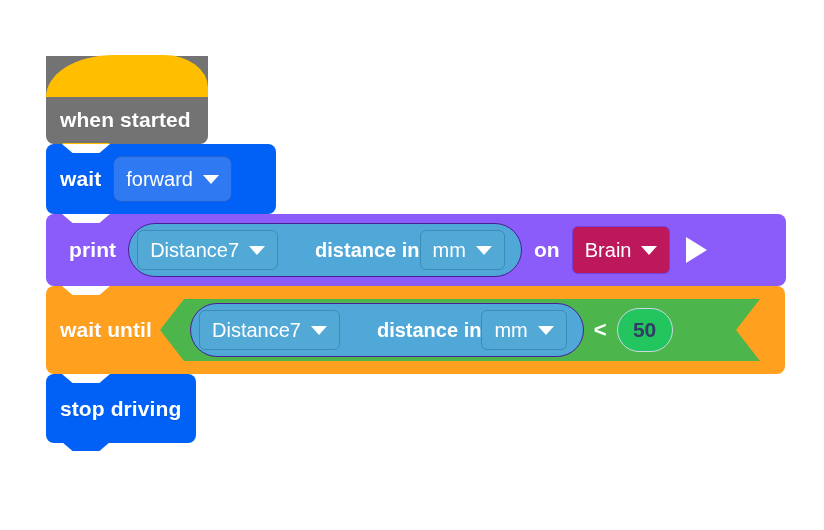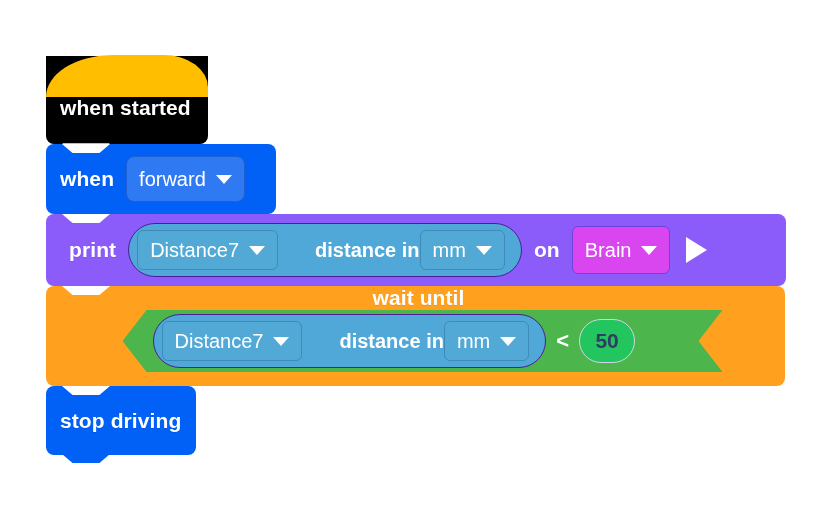--- a/index.html
+++ b/index.html
@@ -42,25 +42,25 @@
     font-weight: bold;
     letter-spacing: .1px;
     white-space: nowrap;
     text-shadow: 0 1px 0 rgba(0,0,0,0.08);
   }
 
   
   .hat {
     width: 162px;
     height: 88px;
-    background: #000000;
+    background: #737373;
     border-radius: 0 0 8px 8px;
     padding-left: 14px;
     align-items: flex-end;
-    padding-bottom: 24px;
+    padding-bottom: 12px;
   }
   .hat::before {
     content: "";
     position: absolute;
     left: 0; top: -1px;
     width: 162px;
     height: 42px;
     background: #ffbf00;
     border-radius: 70px 46px 0 0 / 44px 34px 0 0;
   }
@@ -124,21 +124,21 @@
     display: inline-flex;
     align-items: center;
     gap: 10px;
     border-radius: 6px;
     height: 40px;
     padding: 0 12px;
     box-sizing: border-box;
     border: 1px solid rgba(0,0,0,0.18);
   }
   .dd-on-sensor { background: #52a9d6; border-color: #3d8cb8; }
-  .dd-on-purple { background: #d946ef; border-color: #6f43db; }
+  .dd-on-purple { background: #be185d; border-color: #6f43db; }
   .dropdown .dd-text {
     color: #ffffff;
     font-size: 20px;
     font-weight: normal;
     white-space: nowrap;
   }
   .caret {
     width: 0; height: 0;
     border-left: 8px solid transparent;
     border-right: 8px solid transparent;
@@ -197,21 +197,21 @@
 
   <div class="stack">
 
     <div class="block hat" style="width:162px;">
       <span class="block-label">when started</span>
       <div class="notch-down" style="background:#ffbf00;"></div>
     </div>
 
     <div class="block cmd c-blue" style="width:230px;height:70px;margin-top:0;">
       <div class="notch-up"></div>
-      <span class="block-label">when</span>
+      <span class="block-label">wait</span>
       <div class="dropdown dd-on-sensor" style="background:#2f79f3;border-color:#1f5fd0;height:46px;border-radius:8px;">
         <span class="dd-text">forward</span>
         <span class="caret"></span>
       </div>
       <div class="notch-down" style="background:#0160f5;"></div>
     </div>
 
     <div class="block cmd c-purple" style="width:740px;height:72px;">
       <div class="notch-up"></div>
 
@@ -234,21 +234,21 @@
       <div class="dropdown dd-on-purple" style="height:48px;">
         <span class="dd-text">Brain</span>
         <span class="caret"></span>
       </div>
 
       <span class="play-tri"></span>
 
       <div class="notch-down" style="background:#8c5cfb;"></div>
     </div>
 
-    <div class="block cmd c-orange" style="width:739px;height:100px;padding-left:14px;padding-right:0;gap:0;flex-direction:column;">
+    <div class="block cmd c-orange" style="width:739px;height:88px;padding-left:14px;padding-right:0;gap:0;">
       <div class="notch-up"></div>
 
       <span class="block-label" style="margin-right:8px;">wait until</span>
 
       <div class="hex" style="width:600px;">
         <div class="reporter" style="height:54px;margin-left:4px;">
           <div class="dropdown dd-on-sensor">
             <span class="dd-text">Distance7</span>
             <span class="caret"></span>
           </div>

